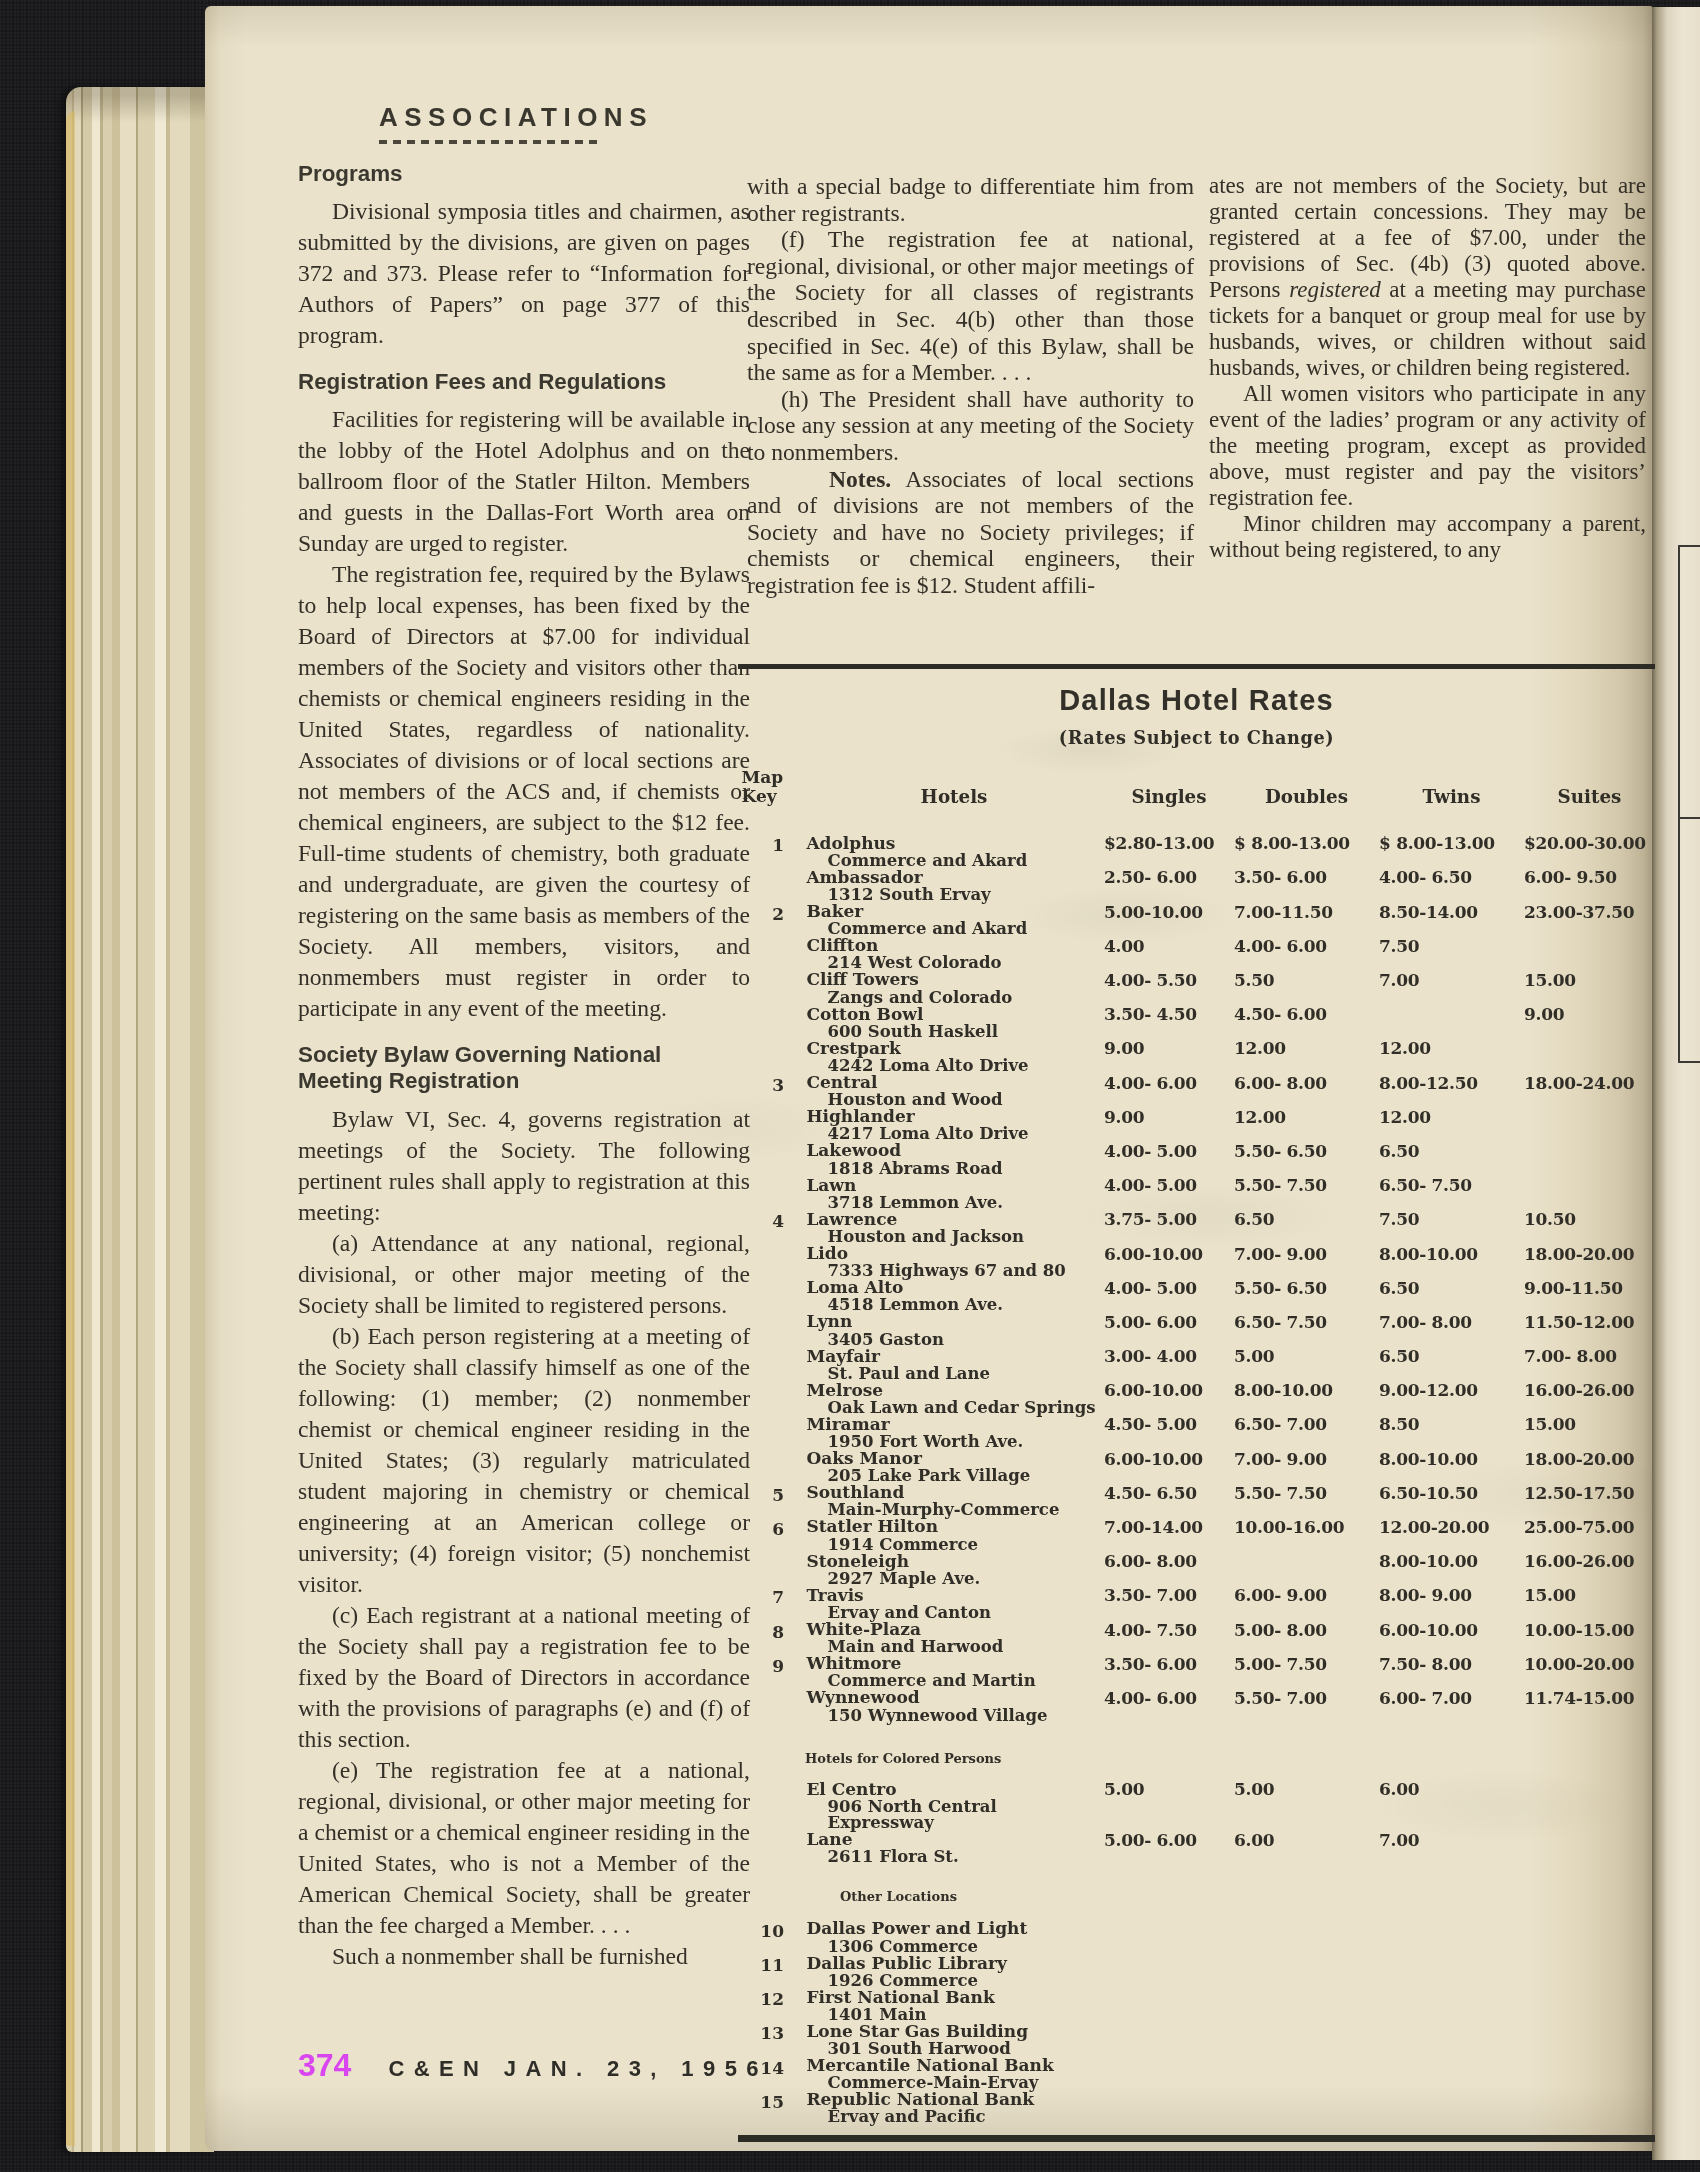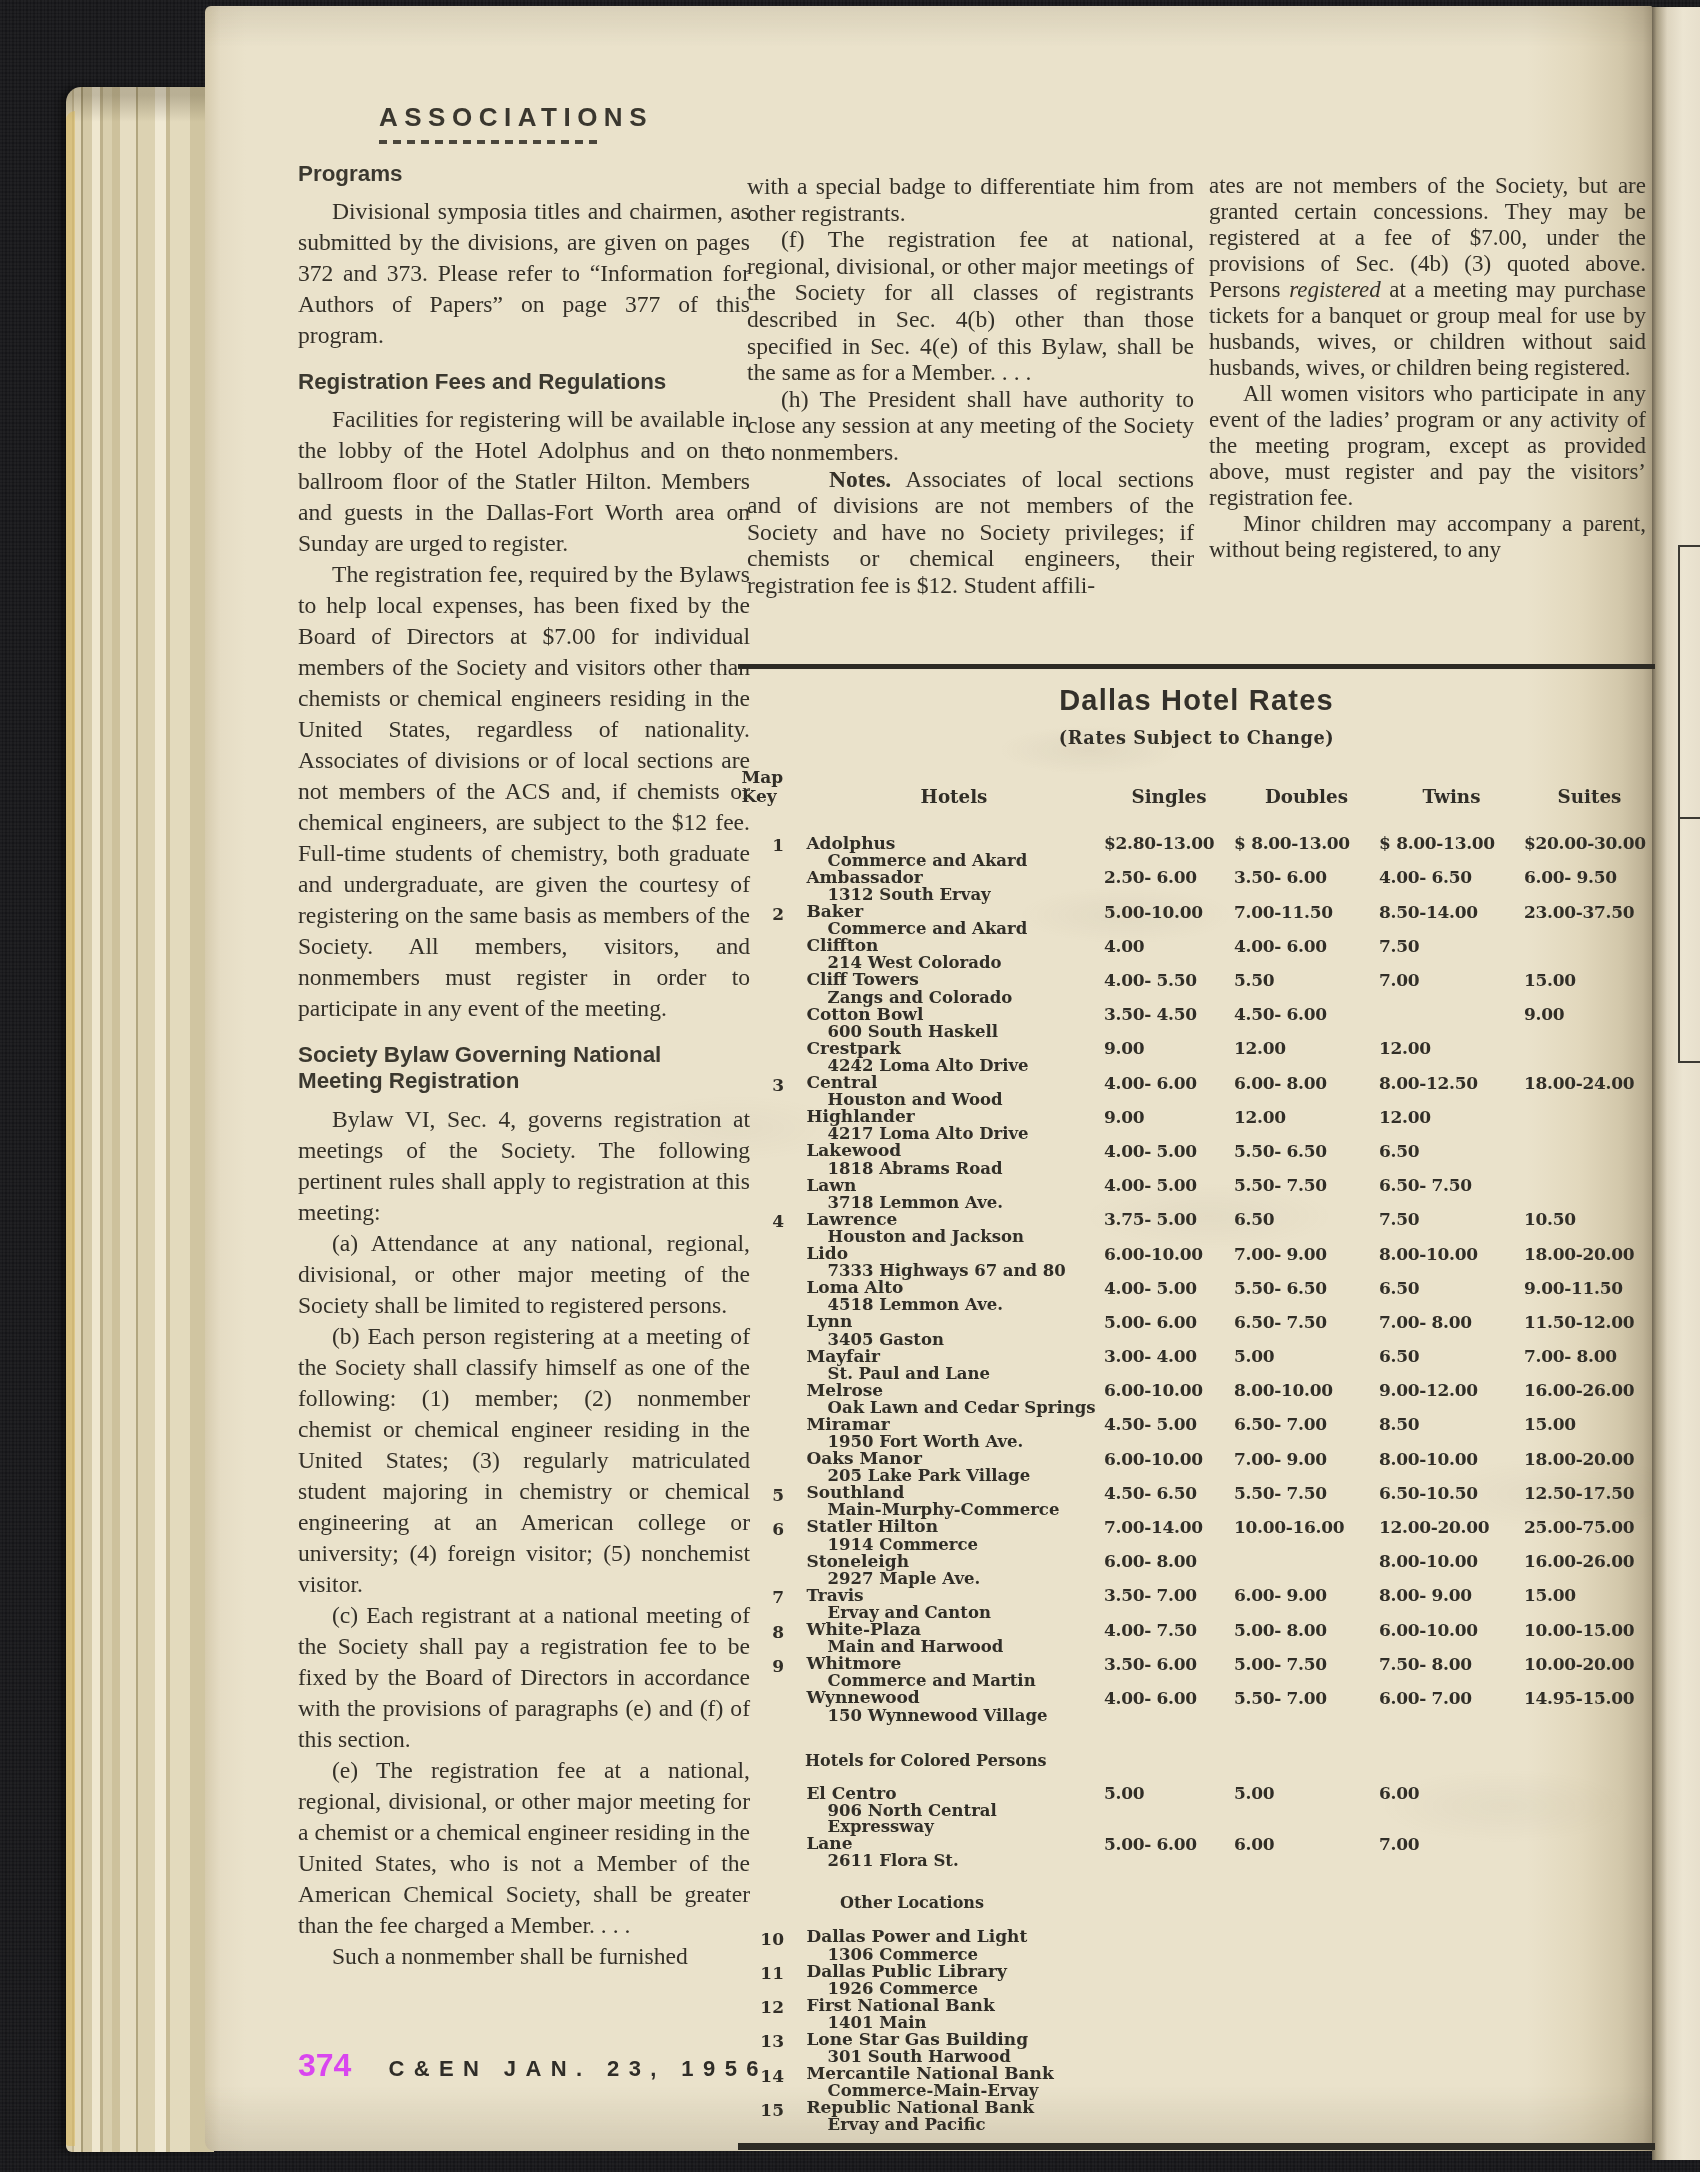--- a/index.html
+++ b/index.html
@@ -109,21 +109,21 @@
   .t-head .th{font-size:18.3px;text-align:center;}
   .th-key{font-size:17px;line-height:19.5px;text-align:left;padding-left:3.5px;}
   .t-body{display:block;}
   .t-row{min-height:31px;align-items:start;}
   .t-row.colored{min-height:32px;}
   .t-row.loc{min-height:30px;grid-template-columns:66px 1fr;}
   .t-key{font-size:17px;text-align:right;padding-right:20px;padding-top:0.6px;}
   .t-name{display:block;font-size:17px;line-height:17px;padding-left:2.4px;}
   .t-addr{display:block;font-size:16.5px;line-height:16px;padding-left:23.6px;padding-top:1.2px;}
   .t-rate{font-size:17px;line-height:17.7px;white-space:pre;letter-spacing:-0.3px;padding-top:0.6px;}
-  .t-subhead{font-size:16px;margin:27px 0 15.3px 67px;}
+  .t-subhead{font-size:13px;margin:27px 0 15.3px 67px;}
   .t-subhead.other{margin:23.6px 0 16.5px 102px;}
 
   .page-footer{position:absolute;left:298px;top:2047px;z-index:3;display:flex;align-items:baseline;}
   .pf-num{font-family:"Liberation Sans", sans-serif;font-weight:700;font-size:32px;color:#d946ef;}
   .pf-issue{
     font-family:"Liberation Sans", sans-serif;font-weight:700;
     font-size:22px;letter-spacing:9.4px;color:#2f2d28;margin-left:37px;
   }
 </style>
 </head>
@@ -464,21 +464,21 @@
     </div>
       <div class="t-grid t-row">
       <span class="t-key"></span>
       <span class="t-hotel">
         <span class="t-name">Wynnewood</span>
         <span class="t-addr">150 Wynnewood Village</span>
       </span>
       <span class="t-rate">4.00- 6.00</span>
       <span class="t-rate">5.50- 7.00</span>
       <span class="t-rate">6.00- 7.00</span>
-      <span class="t-rate">14.95-15.00</span>
+      <span class="t-rate">11.74-15.00</span>
     </div>
     </div>
 
   <div class="t-subhead">Hotels  for  Colored  Persons</div>
 
   <div class="t-body">
 
   <div class="t-grid t-row colored">
       <span class="t-key"></span>
       <span class="t-hotel">

